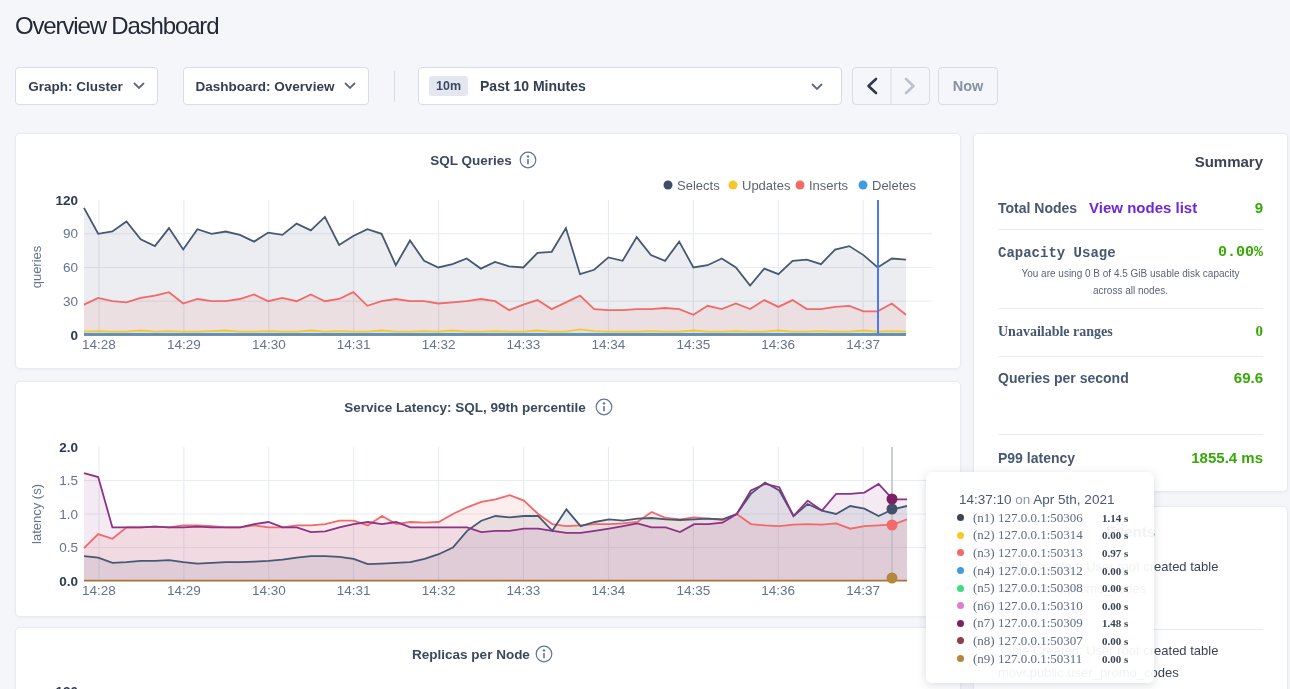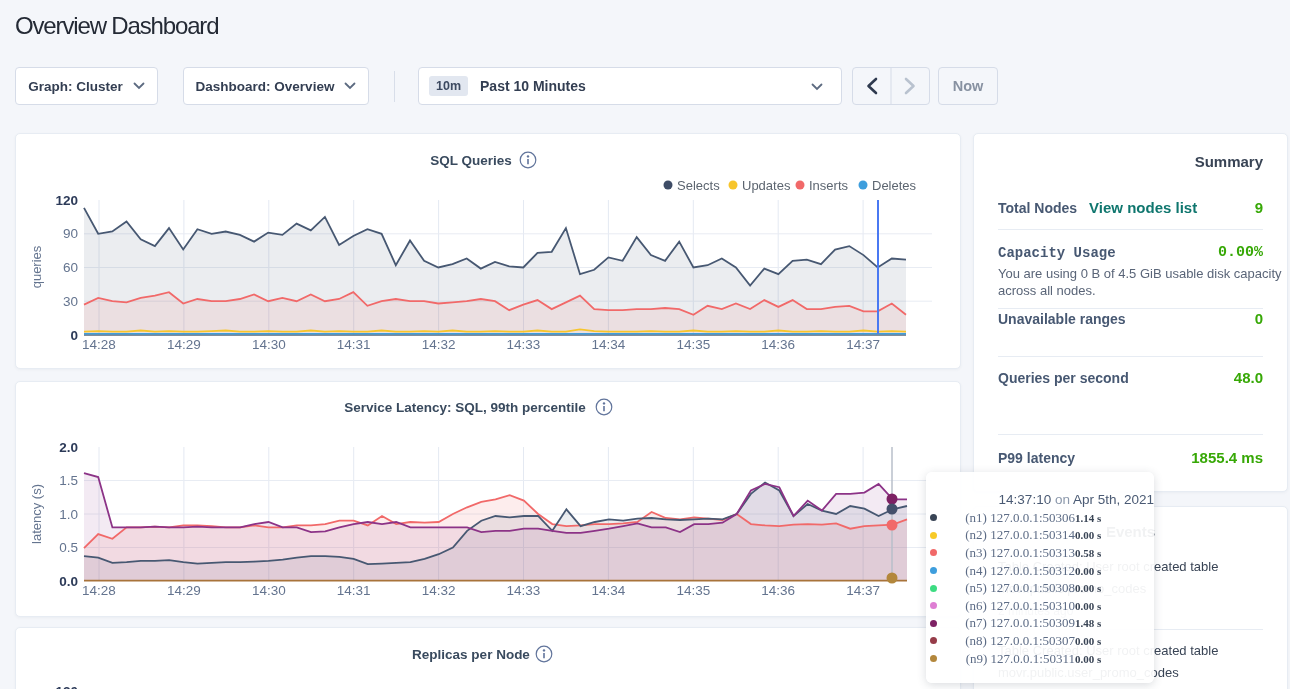--- a/index.html
+++ b/index.html
@@ -12,27 +12,27 @@
 .panel { position:absolute; background:#fff; border:1px solid #e7ecf3; border-radius:5px; box-shadow:0 1px 3px rgba(60,70,90,0.05); }
 .ctitle { font-size:13.5px; font-weight:bold; fill:#394a5e; }
 .leg { font-size:13px; fill:#5c6570; }
 .xt { font-size:13.5px; fill:#64748f; }
 .yt { font-size:13.5px; fill:#64748f; }
 .ytb { font-size:13.5px; font-weight:bold; fill:#2c3a58; }
 .axl { font-size:13px; fill:#64748f; }
 .ab { position:absolute; left:24px; right:24px; }
 .hr { position:absolute; left:24px; right:24px; height:1px; background:#e7ecf3; }
 .slab { font-size:14px; font-weight:bold; color:#475872; }
-.slink { font-size:15px; font-weight:bold; color:#0f766e; margin-left:12px;margin-top:6px; }
+.slink { font-size:15px; font-weight:bold; color:#6d28d9; margin-left:12px;margin-top:6px; }
 .sval { float:right; font-size:15px; font-weight:bold; color:#37a806; }
-.sdesc { font-size:13px; color:#5a6578; line-height:17px; white-space:nowrap; }
+.sdesc { font-size:10px; color:#5a6578; line-height:17px; white-space:nowrap;text-align:center; }
 .ev-txt { font-size:13px; color:#394455; line-height:22px; }
 .ev-time { font-size:12px; color:#8a94a5; }
 .tooltip { position:absolute; left:926px; top:472px; width:228px; height:211px; background:rgba(255,255,255,0.93);
-  border-radius:6px; box-shadow:0 2px 10px rgba(50,60,80,0.18); padding:20px 0 0 4px; z-index:10;text-align:right; }
+  border-radius:6px; box-shadow:0 2px 10px rgba(50,60,80,0.18); padding:20px 0 0 31px; z-index:10; }
 .tt-head { font-size:13.5px; height:16px; margin:0 0 1px 2px; }
 .tt-row { display:flex; align-items:center; height:17.6px;font-family:Liberation Serif, serif; }
 .tt-dot { width:7px; height:7px; border-radius:50%; flex:0 0 7px; }
 .tt-lab { font-size:13px; color:#5d6c86; margin-left:9px; width:129px; }
 .tt-val { font-size:11px; font-weight:bold; color:#394455; }
 </style></head>
 <body>
 <h1>Overview Dashboard</h1>
 <div class="btn" style="left:15px; width:143px;">Graph: Cluster<svg class="chev" width="12" height="8" viewBox="0 0 12 8">
       <path d="M1.5 1.5 L6 6 L10.5 1.5" fill="none" stroke="#5c6a80" stroke-width="1.8" stroke-linecap="round"></path>
@@ -165,23 +165,23 @@
       <text x="62" y="68" text-anchor="end" class="ytb">120</text>
     </svg></div>
 
 <div class="panel" style="left:973px; top:133px; width:315px; height:359px;">
   <div class="ab" style="top:19px; text-align:right; font-size:15px; font-weight:bold; color:#394455;">Summary</div>
   <div class="ab" style="top:65px; height:18px; line-height:18px;"><span class="slab">Total Nodes</span><span class="slink">View nodes list</span><span class="sval">9</span></div>
   <div class="hr" style="top:95px;"></div>
   <div class="ab" style="top:110px; height:18px; line-height:18px;font-family:Liberation Mono, monospace;"><span class="slab">Capacity Usage</span><span class="sval">0.00%</span></div>
   <div class="ab sdesc" style="top:131px;">You are using 0 B of 4.5 GiB usable disk capacity<br>across all nodes.</div>
   <div class="hr" style="top:174px;"></div>
-  <div class="ab" style="top:176px; height:18px; line-height:18px;"><span class="slab">Unavailable ranges</span><span class="sval">0</span></div>
+  <div class="ab" style="top:188px; height:18px; line-height:18px;font-family:Liberation Serif, serif;"><span class="slab">Unavailable ranges</span><span class="sval">0</span></div>
   <div class="hr" style="top:222px;"></div>
-  <div class="ab" style="top:235px; height:18px; line-height:18px;"><span class="slab">Queries per second</span><span class="sval">48.0</span></div>
+  <div class="ab" style="top:235px; height:18px; line-height:18px;"><span class="slab">Queries per second</span><span class="sval">69.6</span></div>
   <div class="hr" style="top:300px;"></div>
   <div class="ab" style="top:315px; height:18px; line-height:18px;"><span class="slab">P99 latency</span><span class="sval">1855.4 ms</span></div>
 </div>
 
 <div class="panel" style="left:973px; top:506px; width:315px; height:240px;">
   <div class="ab" style="top:16px; text-align:center; font-size:15px; font-weight:bold; color:#394455;">Events</div>
   <div class="ab ev-txt" style="top:49px;">Table Created: User root created table movr.public.promo_codes</div>
   <div class="ab ev-time" style="top:97px;">2 minutes ago</div>
   <div class="hr" style="top:122px;"></div>
   <div class="ab ev-txt" style="top:133px;">Table Created: User root created table movr.public.user_promo_codes</div>
@@ -196,21 +196,21 @@
       <span class="tt-val">1.14 s</span>
     </div>
     <div class="tt-row">
       <span class="tt-dot" style="background:#f7ca28"></span>
       <span class="tt-lab">(n2) 127.0.0.1:50314</span>
       <span class="tt-val">0.00 s</span>
     </div>
     <div class="tt-row">
       <span class="tt-dot" style="background:#f16969"></span>
       <span class="tt-lab">(n3) 127.0.0.1:50313</span>
-      <span class="tt-val">0.58 s</span>
+      <span class="tt-val">0.97 s</span>
     </div>
     <div class="tt-row">
       <span class="tt-dot" style="background:#3e9edd"></span>
       <span class="tt-lab">(n4) 127.0.0.1:50312</span>
       <span class="tt-val">0.00 s</span>
     </div>
     <div class="tt-row">
       <span class="tt-dot" style="background:#3ddc82"></span>
       <span class="tt-lab">(n5) 127.0.0.1:50308</span>
       <span class="tt-val">0.00 s</span>

